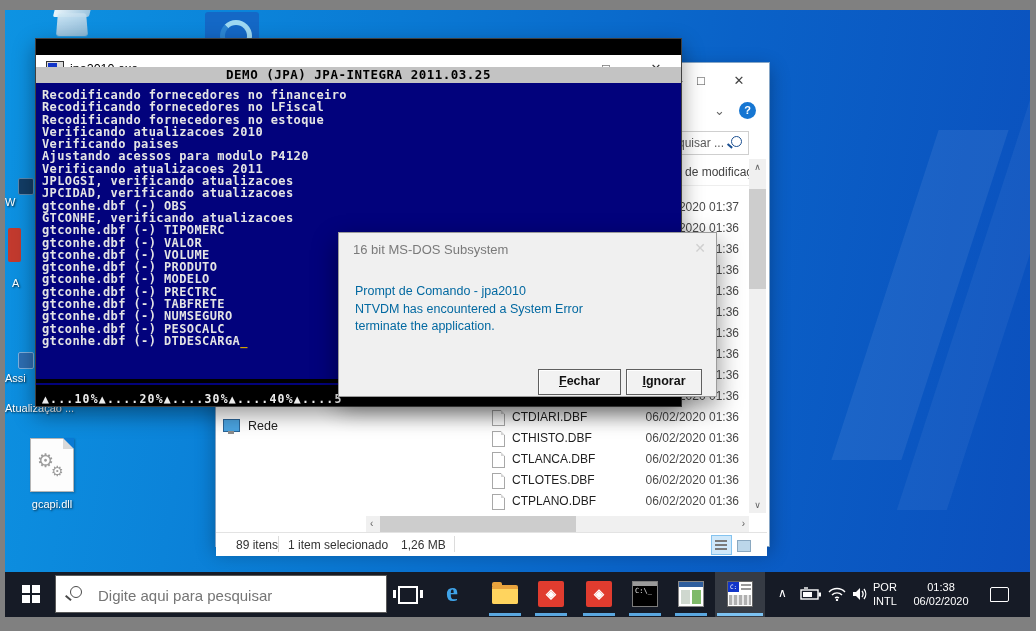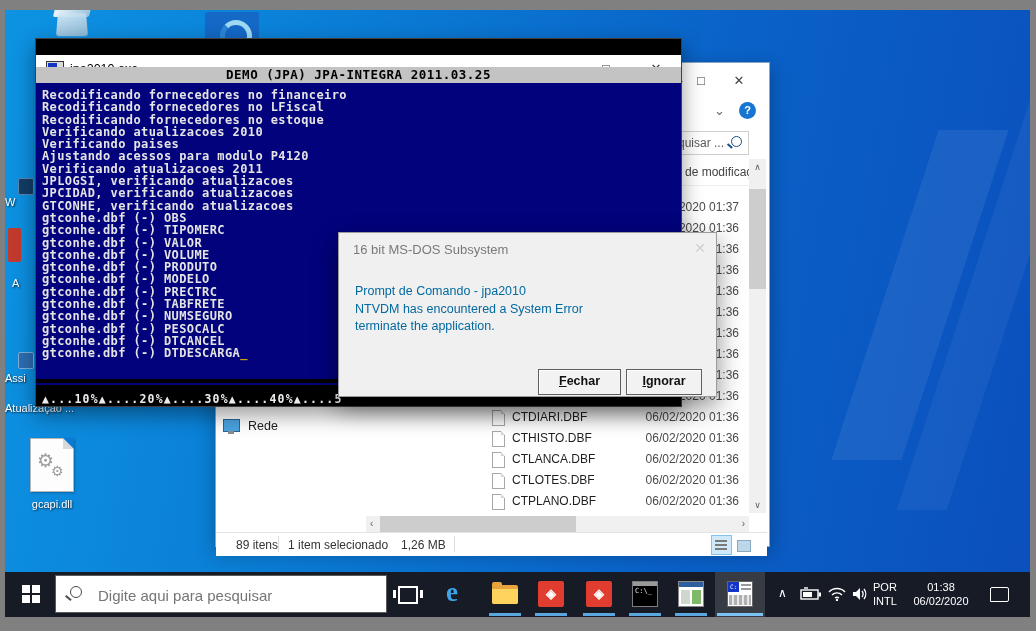--- a/index.html
+++ b/index.html
@@ -323,32 +323,31 @@
       <div class="c-lines" id="console-lines">
           <div class="cline">Recodificando fornecedores no financeiro</div>
           <div class="cline">Recodificando fornecedores no LFiscal</div>
           <div class="cline">Recodificando fornecedores no estoque</div>
           <div class="cline">Verificando atualizacoes 2010</div>
           <div class="cline">Verificando paises</div>
           <div class="cline">Ajustando acessos para modulo P4120</div>
           <div class="cline">Verificando atualizacoes 2011</div>
           <div class="cline">JPLOGSI, verificando atualizacoes</div>
           <div class="cline">JPCIDAD, verificando atualizacoes</div>
+          <div class="cline">gtconhe.dbf (-) OBS</div>
           <div class="cline">GTCONHE, verificando atualizacoes</div>
-          <div class="cline">gtconhe.dbf (-) OBS</div>
           <div class="cline">gtconhe.dbf (-) TIPOMERC</div>
           <div class="cline">gtconhe.dbf (-) VALOR</div>
           <div class="cline">gtconhe.dbf (-) VOLUME</div>
           <div class="cline">gtconhe.dbf (-) PRODUTO</div>
           <div class="cline">gtconhe.dbf (-) MODELO</div>
           <div class="cline">gtconhe.dbf (-) PRECTRC</div>
           <div class="cline">gtconhe.dbf (-) TABFRETE</div>
           <div class="cline">gtconhe.dbf (-) NUMSEGURO</div>
           <div class="cline">gtconhe.dbf (-) PESOCALC</div>
-          <div class="cline">gtconhe.dbf (-) DTCANCEL</div>
           <div class="cline">gtconhe.dbf (-) DTDESCARGA<span class="cursor">_</span></div>
         </div>
     </div>
     <div class="c-strip">
       <div class="bluebar"></div>
       <div class="c-progress">▲...10%▲....20%▲....30%▲....40%▲....5</div>
     </div>
   </div>
 
   <div class="dialog">

